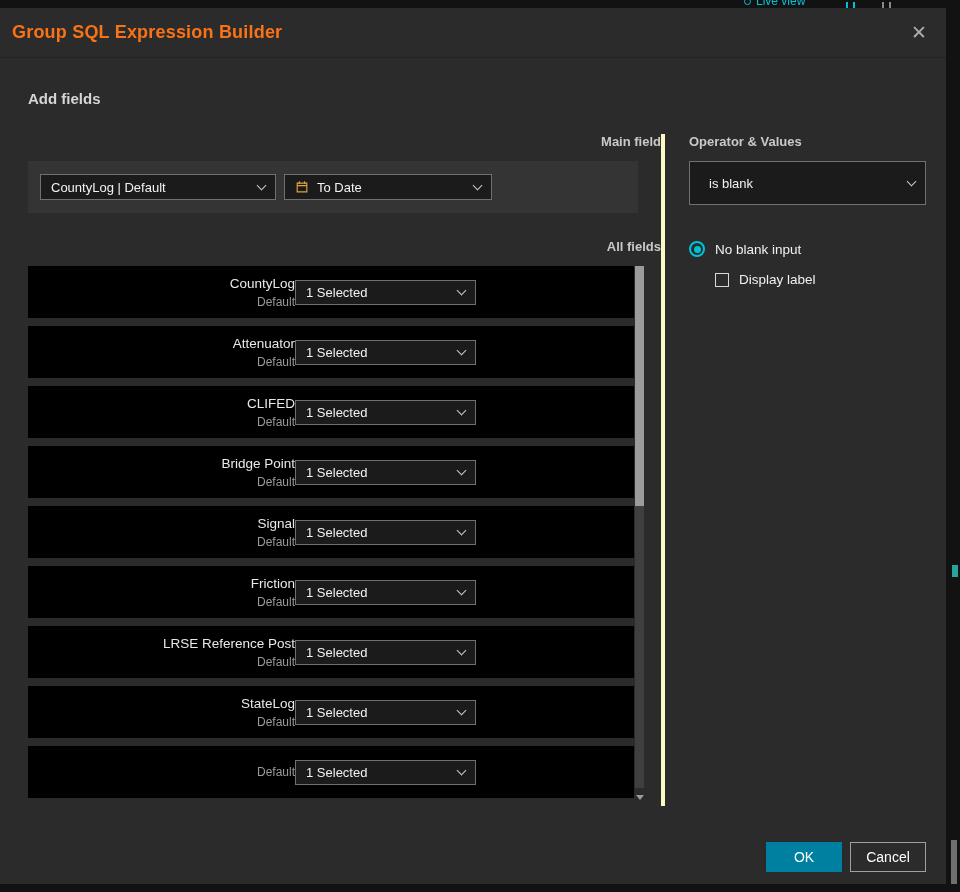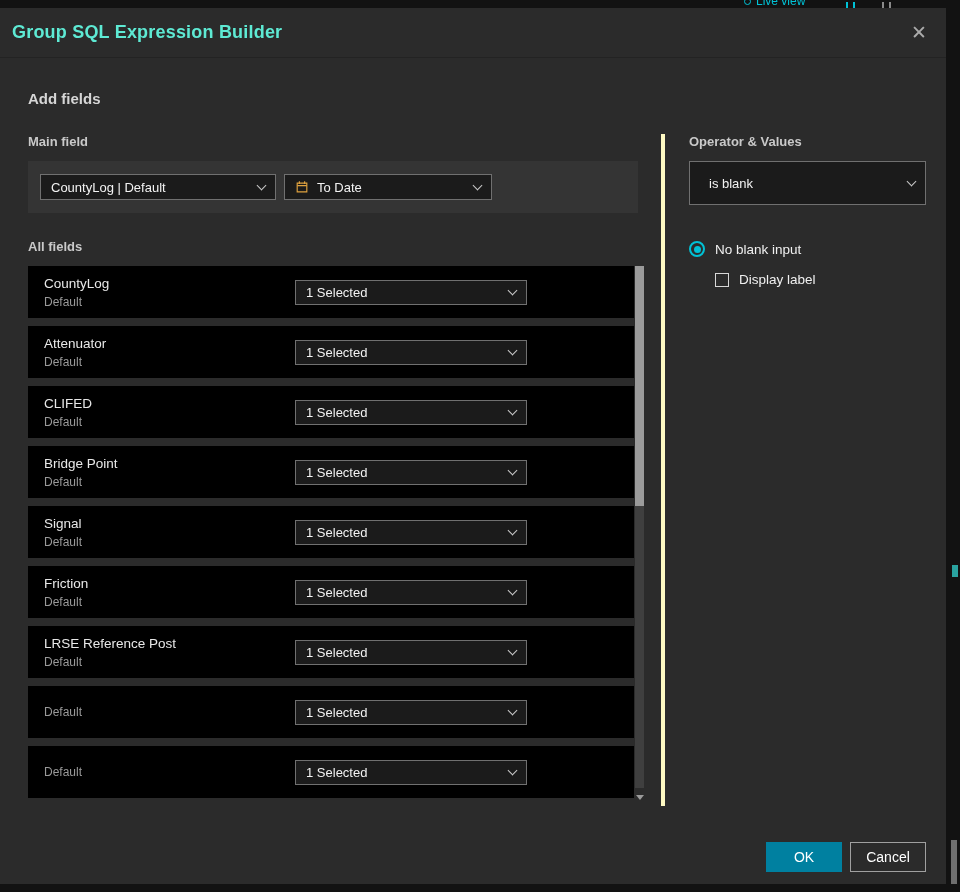--- a/index.html
+++ b/index.html
@@ -35,32 +35,32 @@
     background:#2b2b2b;
     z-index:2;
     display:flex; flex-direction:column;
   }
   .dialog-header {
     flex:0 0 50px; height:50px;
     display:flex; align-items:center;
     padding:0 14px 0 12px;
     border-bottom:1px solid #232323;
   }
-  .dialog-title { font-size:18px; font-weight:700; color:#5eead4; letter-spacing:.2px; }
+  .dialog-title { font-size:18px; font-weight:700; color:#f97316; letter-spacing:.2px; }
   .close-btn {
     margin-left:auto; width:26px; height:26px;
     display:flex; align-items:center; justify-content:center;
     color:#ababab; font-size:19px; cursor:pointer;
   }
 
   .dialog-body { position:relative; flex:1; padding-left:28px; }
   .add-fields { margin-top:32px; font-size:15px; font-weight:700; color:#d6d6d6; }
 
   .content { display:flex; margin-top:27px; align-items:stretch; }
-  .col-left { flex:0 0 633px; width:633px; }
+  .col-left { flex:0 0 633px; width:633px;text-align:right; }
   .col-right { flex:1; border-left:4px solid #fef9c3; padding:0 20px 0 24px; }
 
   .section-label { font-size:13px; font-weight:700; color:#c9c9c9; margin-bottom:12px; }
 
   
   .select {
     display:flex; align-items:center; gap:8px;
     background:#1b1b1b;
     border:1px solid #707070;
     height:26px; padding:0 10px;
@@ -88,21 +88,21 @@
   .list-wrap { position:relative; width:633px; }
   .field-row {
     width:606px; height:52px; background:#000000;
     margin-bottom:8px;
     display:flex; align-items:center;
     padding:0 16px;
   }
   .field-info { flex:0 0 251px; }
   .field-name { font-size:13.5px; color:#e8e8e8; margin-bottom:4px; }
   .field-sub { font-size:12px; color:#9a9a9a; }
-  .row-select { width:232px; height:25px; }
+  .row-select { width:181px; height:25px; }
 
   .scrollbar { position:absolute; top:0; right:17px; width:9px; height:522px; background:#3f3f3f; }
   .scroll-thumb { position:absolute; top:0; left:0; width:100%; height:46%; background:#9b9b9b; cursor:pointer; }
   .scroll-arrow {
     position:absolute; right:17px; top:527px;
     width:9px; height:8px; display:flex; justify-content:center; align-items:center;
   }
   .scroll-arrow::after {
     content:""; width:0; height:0;
     border-left:4px solid transparent; border-right:4px solid transparent;
@@ -263,20 +263,21 @@
       <div class="field-sub">Default</div>
     </div>
     <div class="select row-select">
       <span class="select-label">1 Selected</span>
       <span class="chevron"></span>
     </div>
   </div>
 
   <div class="field-row">
     <div class="field-info">
+      <div class="field-name">StateLog</div>
       <div class="field-sub">Default</div>
     </div>
     <div class="select row-select">
       <span class="select-label">1 Selected</span>
       <span class="chevron"></span>
     </div>
   </div>
 
   <div class="field-row">
     <div class="field-info">

